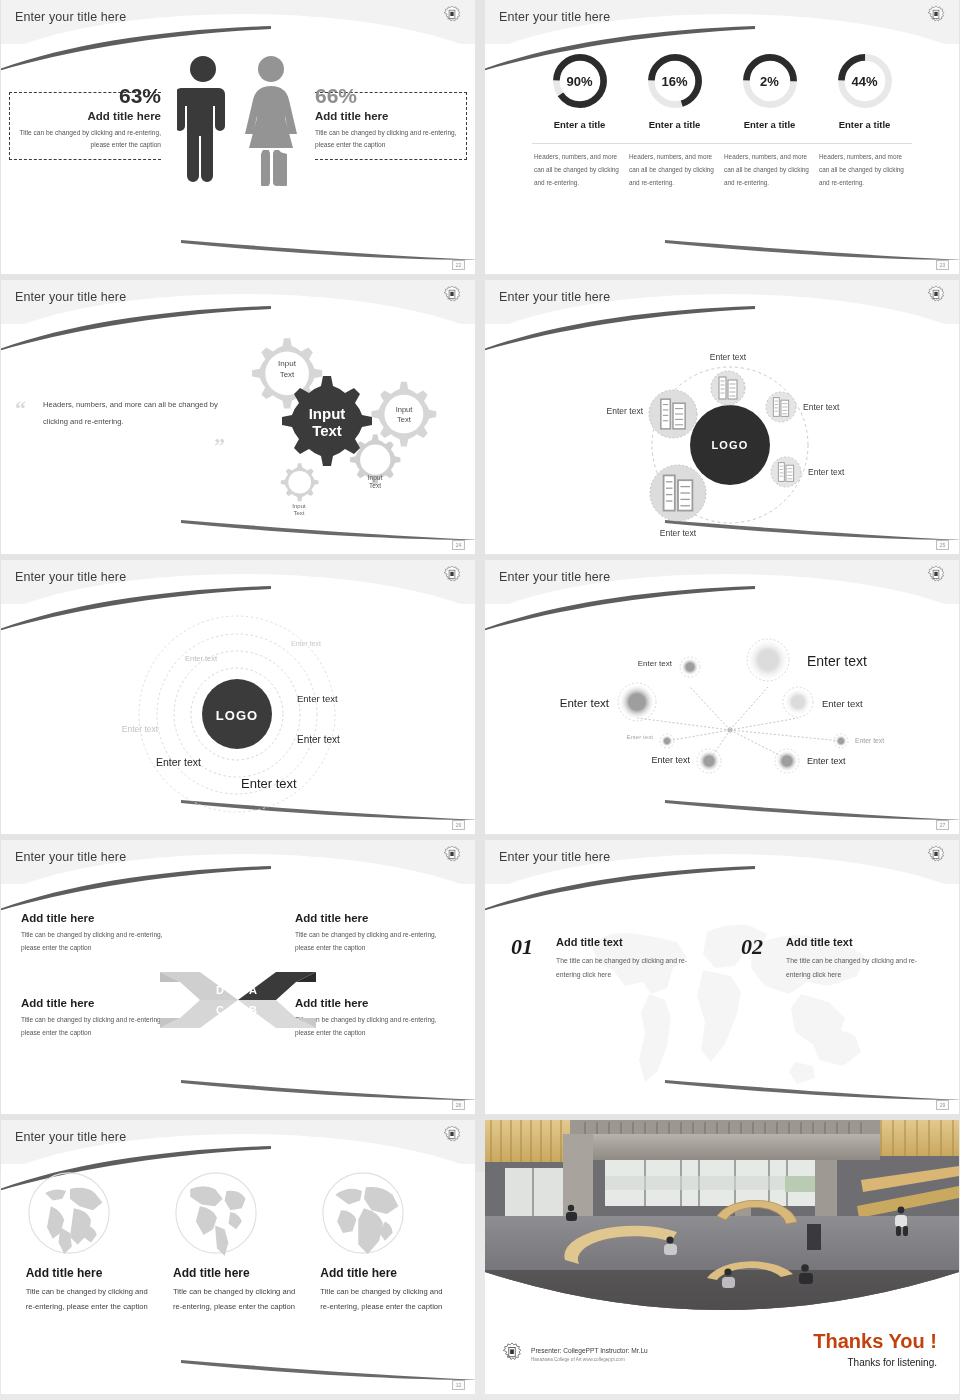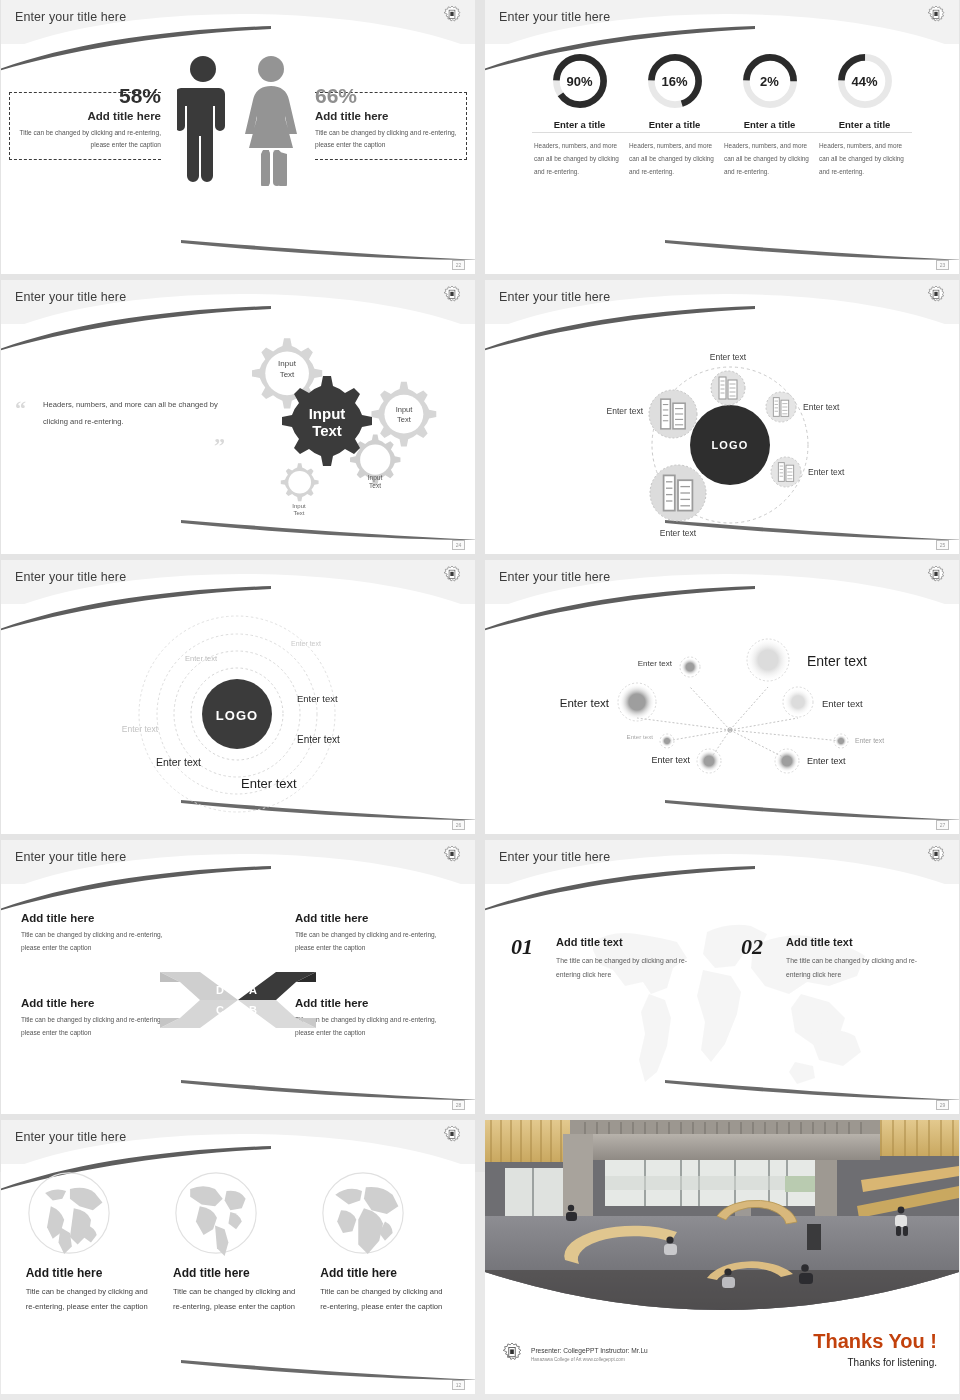--- a/index.html
+++ b/index.html
@@ -73,21 +73,21 @@
                border:1px dashed #3a3a3a; border-left:none; }
 
   
   .donuts { position:absolute; left:0; right:0; top:6px; display:flex;
             justify-content:center; padding:0 14px; }
   .dcol { width:95px; text-align:center; }
   .dring { width:62px; height:62px; margin:0 auto; position:relative; }
   .dpct { position:absolute; inset:0; display:flex; align-items:center;
           justify-content:center; font-size:13px; font-weight:bold; color:#222; }
   .dtitle { font-size:9.5px; font-weight:bold; color:#1f1f1f; margin-top:7px;
-            padding-bottom:2px; border-bottom:1px solid #dcdcdc; }
+            padding-bottom:13px; border-bottom:1px solid #dcdcdc; }
   .ddesc { font-size:6.4px; color:#606060; line-height:2.05; margin-top:6px; text-align:left;
            padding-left:2px; }
 
   
   .quote-block { position:absolute; left:42px; top:72px; width:180px; }
   .qmark { font-size:22px; color:#d9d9d9; font-family:"Liberation Serif", serif;
            font-weight:bold; line-height:.8; }
   .qmark.open { position:absolute; left:-28px; top:4px; }
   .qmark.close { position:absolute; right:-2px; bottom:-24px; }
   .qtext { font-size:7.6px; color:#4a4a4a; line-height:2.25; }
@@ -175,21 +175,21 @@
           <svg width="56" height="132" viewBox="0 0 56 132">
             <circle cx="28" cy="15" r="13" fill="#949494"></circle>
             <path d="M28 32 c-10 0-16 5-18 14 l-8 34 h8 l4-18 v2 l-8 30 h44 l-8-30 v-2 l4 18 h8 l-8-34 c-2-9-8-14-18-14 z" fill="#949494"></path>
             <path d="M20 96 h6 v34 a4 4 0 0 1-8 0 v-30 z M30 96 h6 v34 a4 4 0 0 0 8 0 v-30 z" fill="#949494"></path>
             <rect x="19" y="96" width="8" height="36" rx="4" fill="#949494"></rect>
             <rect x="30" y="96" width="8" height="36" rx="4" fill="#949494"></rect>
           </svg>
         </div>
 
         <div class="pct-left">
-          <div class="bigpct dark">58%</div>
+          <div class="bigpct dark">63%</div>
           <div class="addt">Add title here</div>
           <div class="capt">Title can be changed by clicking and re-entering, please enter the caption</div>
         </div>
         <div class="pct-right">
           <div class="bigpct gray">66%</div>
           <div class="addt">Add title here</div>
           <div class="capt">Title can be changed by clicking and re-entering, please enter the caption</div>
         </div>
       </div>
     </div>

